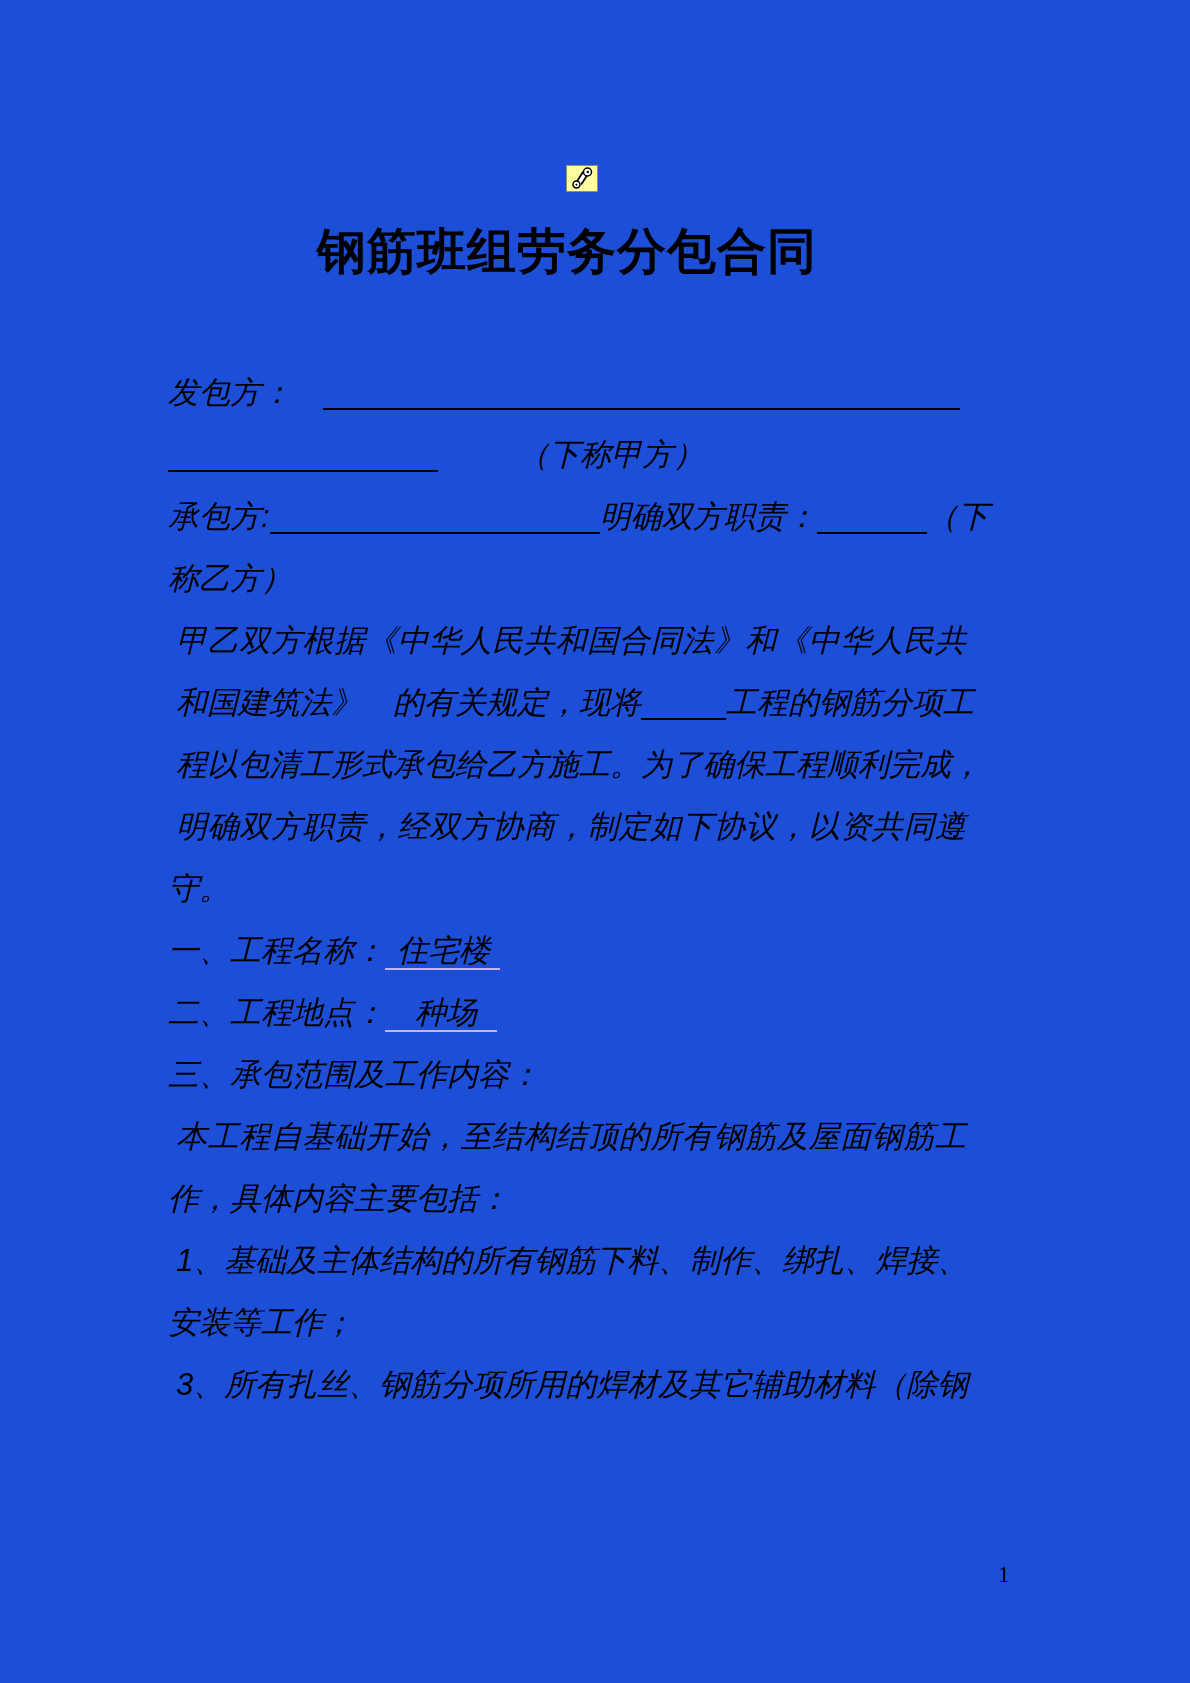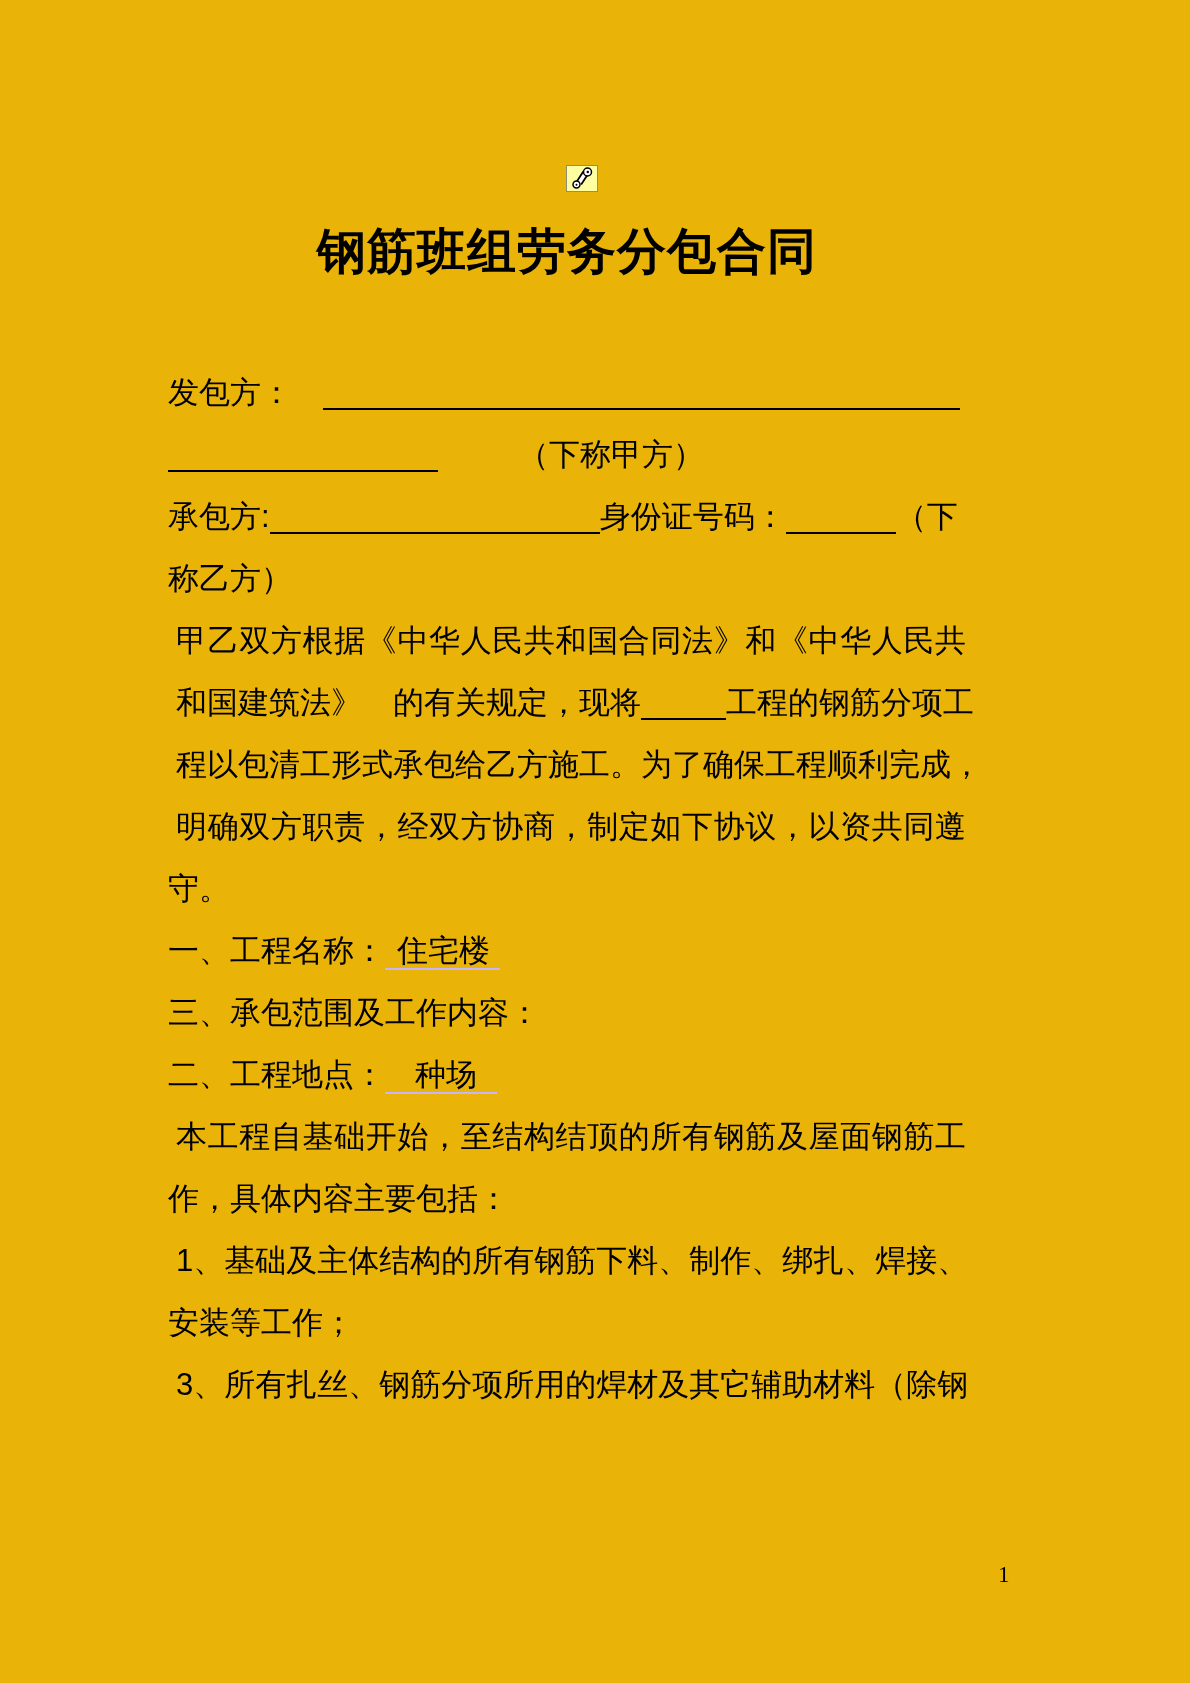--- a/index.html
+++ b/index.html
@@ -1,37 +1,37 @@
 <!DOCTYPE html>
 <html><head>
 <meta charset="utf-8">
 <style>
   html,body{margin:0;padding:0;background:#ffffff;}
   .page{
     position:relative;
     width:1190px;height:1683px;
-    background:#eab308;
+    background:#1d4ed8;
     font-family:"Liberation Sans",sans-serif;
     color:#000;
     overflow:hidden;
   }
   .obj-icon{
     position:absolute;top:165px;left:566px;width:32px;height:27px;
   }
   .title{
     position:absolute;top:212px;left:168px;width:798px;
     margin:0;text-align:center;
     font-size:49px;line-height:78px;font-weight:bold;
     letter-spacing:1px;white-space:nowrap;
   }
   .content{
     position:absolute;top:362px;left:168px;width:798px;
     font-size:31px;line-height:62px;
   }
-  .line{height:62px;white-space:nowrap;}
+  .line{height:62px;white-space:nowrap;font-style:italic;}
   .jl{text-align:justify;text-align-last:justify;margin-left:8px;}
   .blank{
     display:inline-block;height:0;
     border-bottom:2px solid #000;
     vertical-align:-7px;
   }
   .b-party-a{width:637px;margin-left:31px;}
   .b-party-a2{width:270px;}
   .b-party-b{width:330px;}
   .b-id{width:110px;}
@@ -69,21 +69,21 @@
 
     <div class="line">
       <span>发包方：</span><span class="blank b-party-a"></span>
     </div>
 
     <div class="line">
       <span class="blank b-party-a2"></span><span class="gap-note">（下称甲方）</span>
     </div>
 
     <div class="line">
-      <span>承包方:</span><span class="blank b-party-b"></span><span>身份证号码：</span><span class="blank b-id"></span><span>（下</span>
+      <span>承包方:</span><span class="blank b-party-b"></span><span>明确双方职责：</span><span class="blank b-id"></span><span>（下</span>
     </div>
 
     <div class="line">
       <span>称乙方）</span>
     </div>
 
     <div class="line jl">
       <span>甲乙双方根据《中华人民共和国合同法》和《中华人民共</span>
     </div>
 
@@ -101,25 +101,25 @@
 
     <div class="line">
       <span>守。</span>
     </div>
 
     <div class="line">
       <span>一、工程名称：</span><span class="filled f1">住宅楼</span>
     </div>
 
     <div class="line">
-      <span>三、承包范围及工作内容：</span>
+      <span>二、工程地点：</span><span class="filled f2">种场</span>
     </div>
 
     <div class="line">
-      <span>二、工程地点：</span><span class="filled f2">种场</span>
+      <span>三、承包范围及工作内容：</span>
     </div>
 
     <div class="line jl">
       <span>本工程自基础开始，至结构结顶的所有钢筋及屋面钢筋工</span>
     </div>
 
     <div class="line">
       <span>作，具体内容主要包括：</span>
     </div>
 

